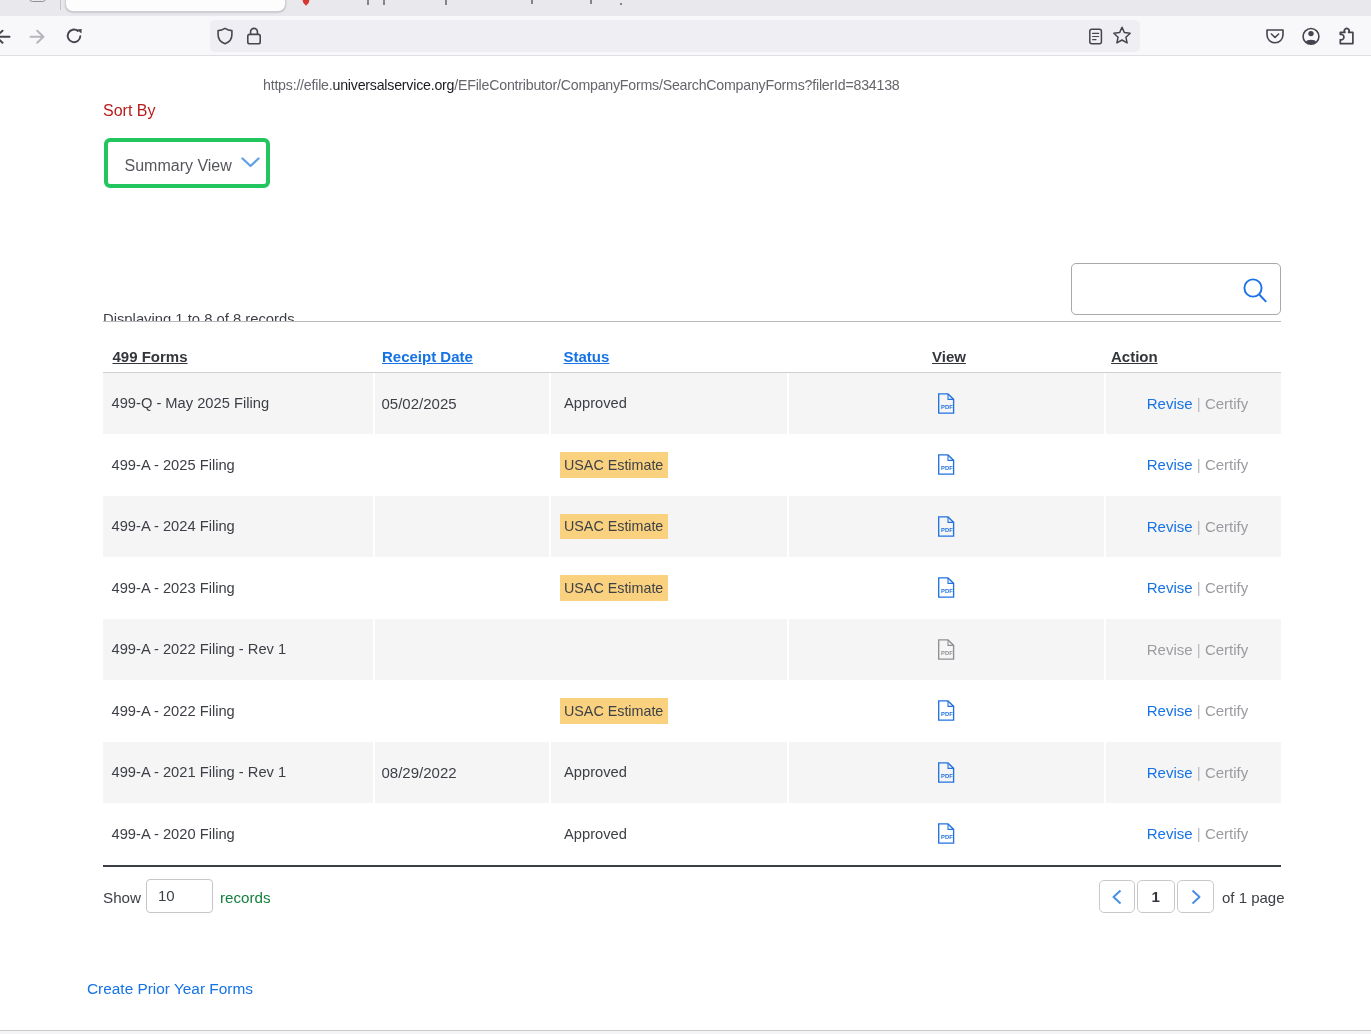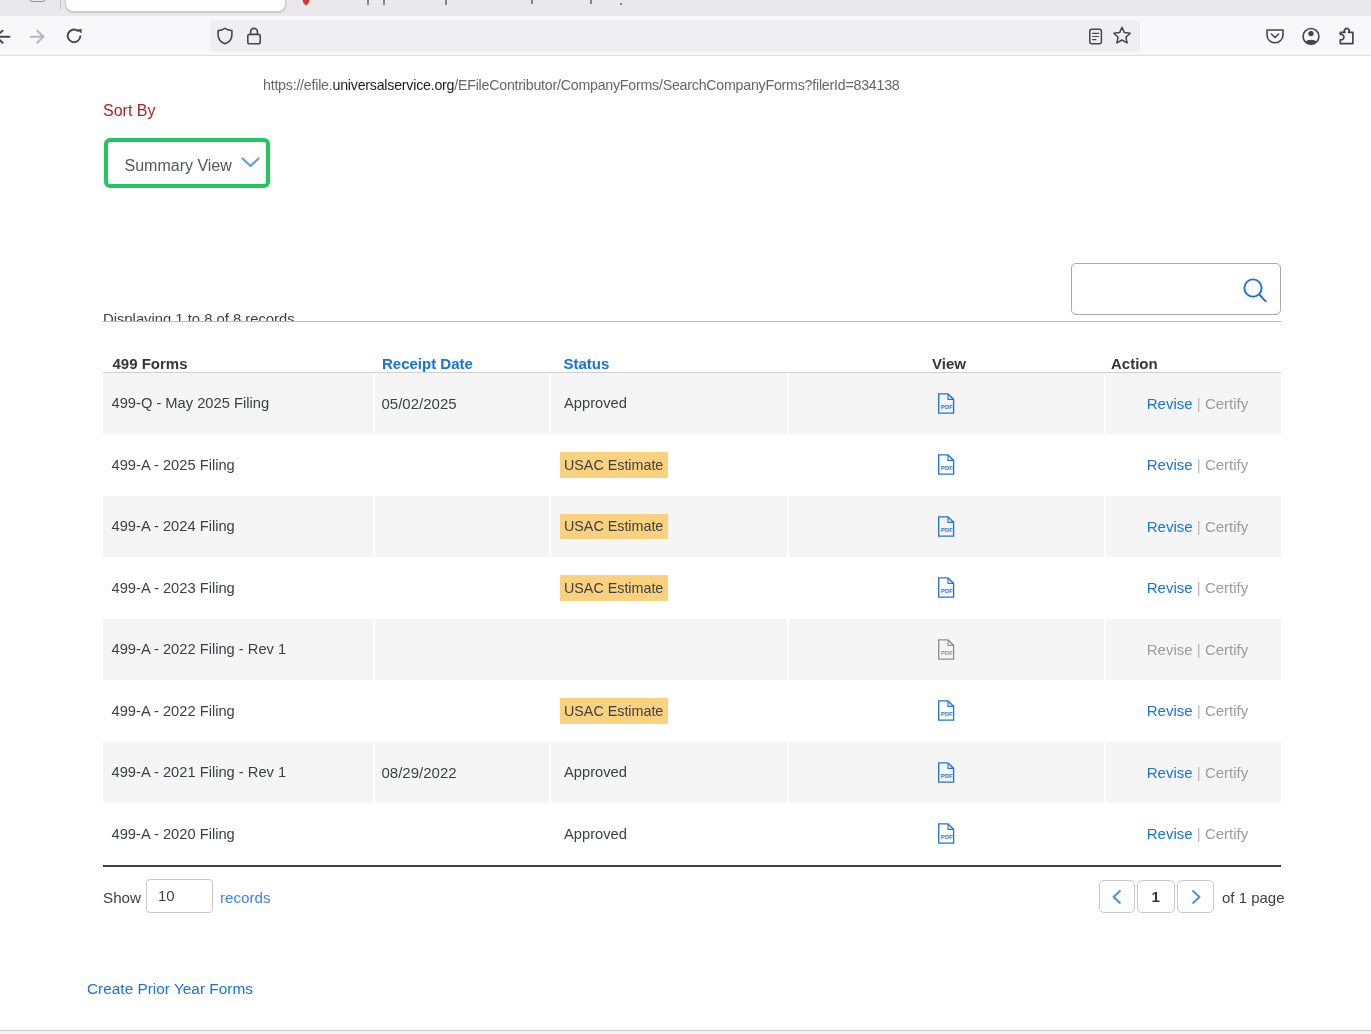--- a/index.html
+++ b/index.html
@@ -27,22 +27,22 @@
 #sortby { position:absolute; left:103px; top:101.5px; font-size:16px; color:#b91c1c; }
 #dd { position:absolute; left:103.5px; top:138px; width:166px; height:50px; background:#fff;
   border:4px solid #22c55e; border-radius:6px; }
 #dd span { position:absolute; left:17px; top:14.5px; font-size:16px; color:#55575c; }
 #displaying { position:absolute; left:103px; top:264px; font-size:14.8px; color:#3c3f45;margin-top:47px; }
 #search { position:absolute; left:1071px; top:263px; width:210px; height:52px; background:#fff;
   border:1px solid #a9a9ad; border-radius:5px; }
 
 #thead { position:absolute; left:103px; top:320.5px; width:1178px; height:52px;
   background:#fff; border-top:1px solid #b9b9bd; border-bottom:1px solid #cfcfd2; }
-.h { position:absolute; top:17px; height:100%; display:flex; align-items:center;
-  font-weight:bold; font-size:15px; color:#33363b; }
+.h { position:absolute; top:10px; height:100%; display:flex; align-items:center;
+  font-weight:bold; font-size:15px; color:#33363b;text-decoration:underline; }
 .hblue { color:#1673e6; }
 
 .row { position:absolute; left:103px; width:1178px; }
 .c { position:absolute; top:0; height:100%; display:flex; align-items:center; padding-left:8.5px; }
 .sep { border-left:2px solid #fff; }
 .c.view { justify-content:center; padding-left:0; }
 .t1,.t3 { font-size:14.7px; color:#3c3f45; }
 .t2 { font-size:15px; color:#3c3f45; margin-left:-2px; }
 .c .t3 { margin-left:4.5px; }
 .act { padding-left:8px; font-size:15px;justify-content:center; }
@@ -52,21 +52,21 @@
 .gry { color:#9b9ba1; }
 .pipe { color:#b9b9bd; white-space:pre; }
 
 #tbottom { position:absolute; left:103px; top:864.5px; width:1178px; height:2px;
   background:#3b3e44; }
 
 #show { position:absolute; left:103px; top:889px; font-size:15.2px; color:#3c3f45; }
 #numbox { position:absolute; left:146px; top:879px; width:67px; height:34px; background:#fff;
   border:1px solid #c6c6ca; border-radius:4px; }
 #numbox span { position:absolute; left:11px; top:7px; font-size:15px; color:#3c3f45; }
-#records { position:absolute; left:220px; top:889px; font-size:15.2px; color:#3b82f6; }
+#records { position:absolute; left:220px; top:889px; font-size:15.2px; color:#15803d; }
 .pgbtn { position:absolute; top:880px; height:33px; background:#fff; border:1px solid #c9c9cd;
   border-radius:5px; }
 #pg1 { left:1098.5px; width:36.5px; }
 #pg2 { left:1136.5px; width:38.5px; }
 #pg3 { left:1177px; width:37px; }
 #pg2 span { position:absolute; left:14px; top:6.5px; font-size:15px; font-weight:bold; color:#33363b; }
 #ofpage { position:absolute; left:1222px; top:889px; font-size:15px; color:#3c3f45; }
 #cpyf { position:absolute; left:87px; top:980px; font-size:15.4px; color:#1673e6; }
 #footer { position:absolute; left:0; top:1029.5px; width:1371px; height:4.5px;
   background:#f4f4f6; border-top:1px solid #c9c9cc; }

